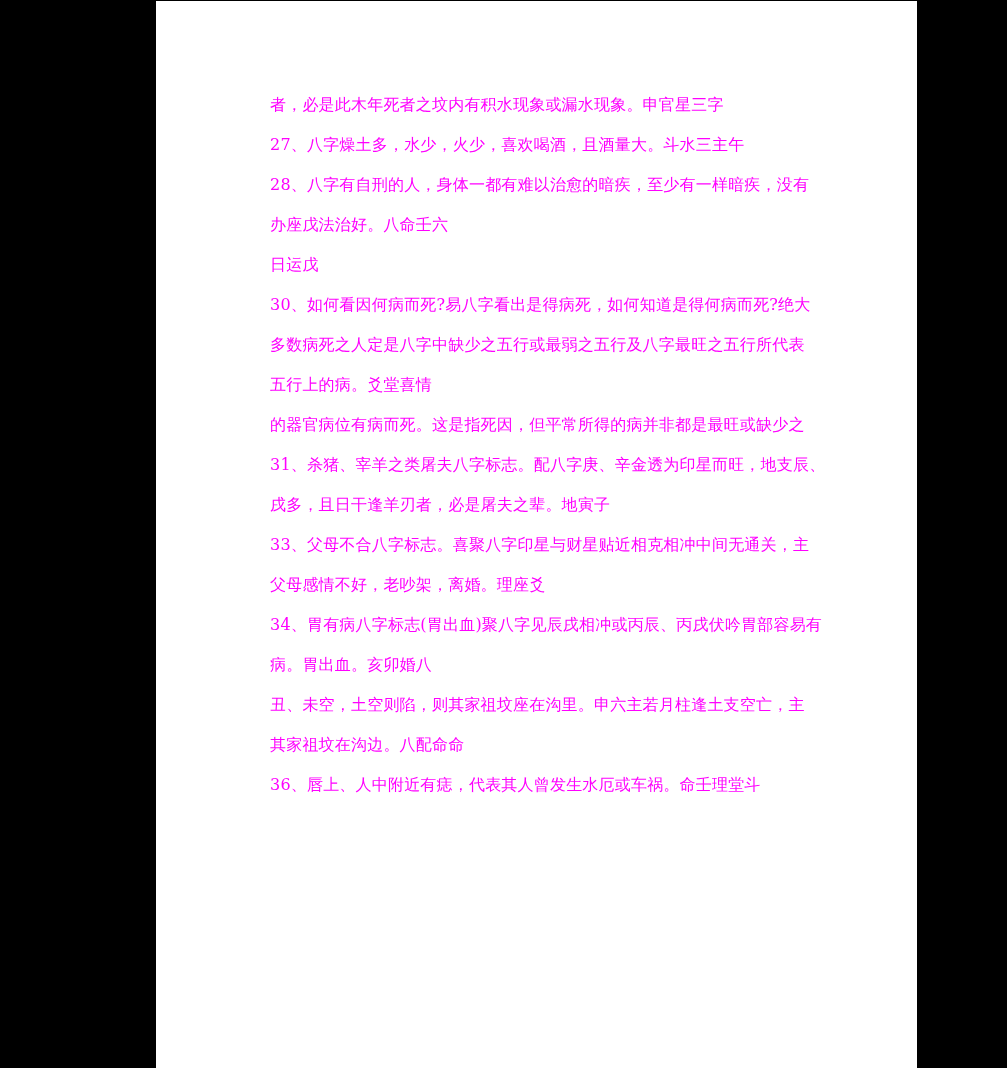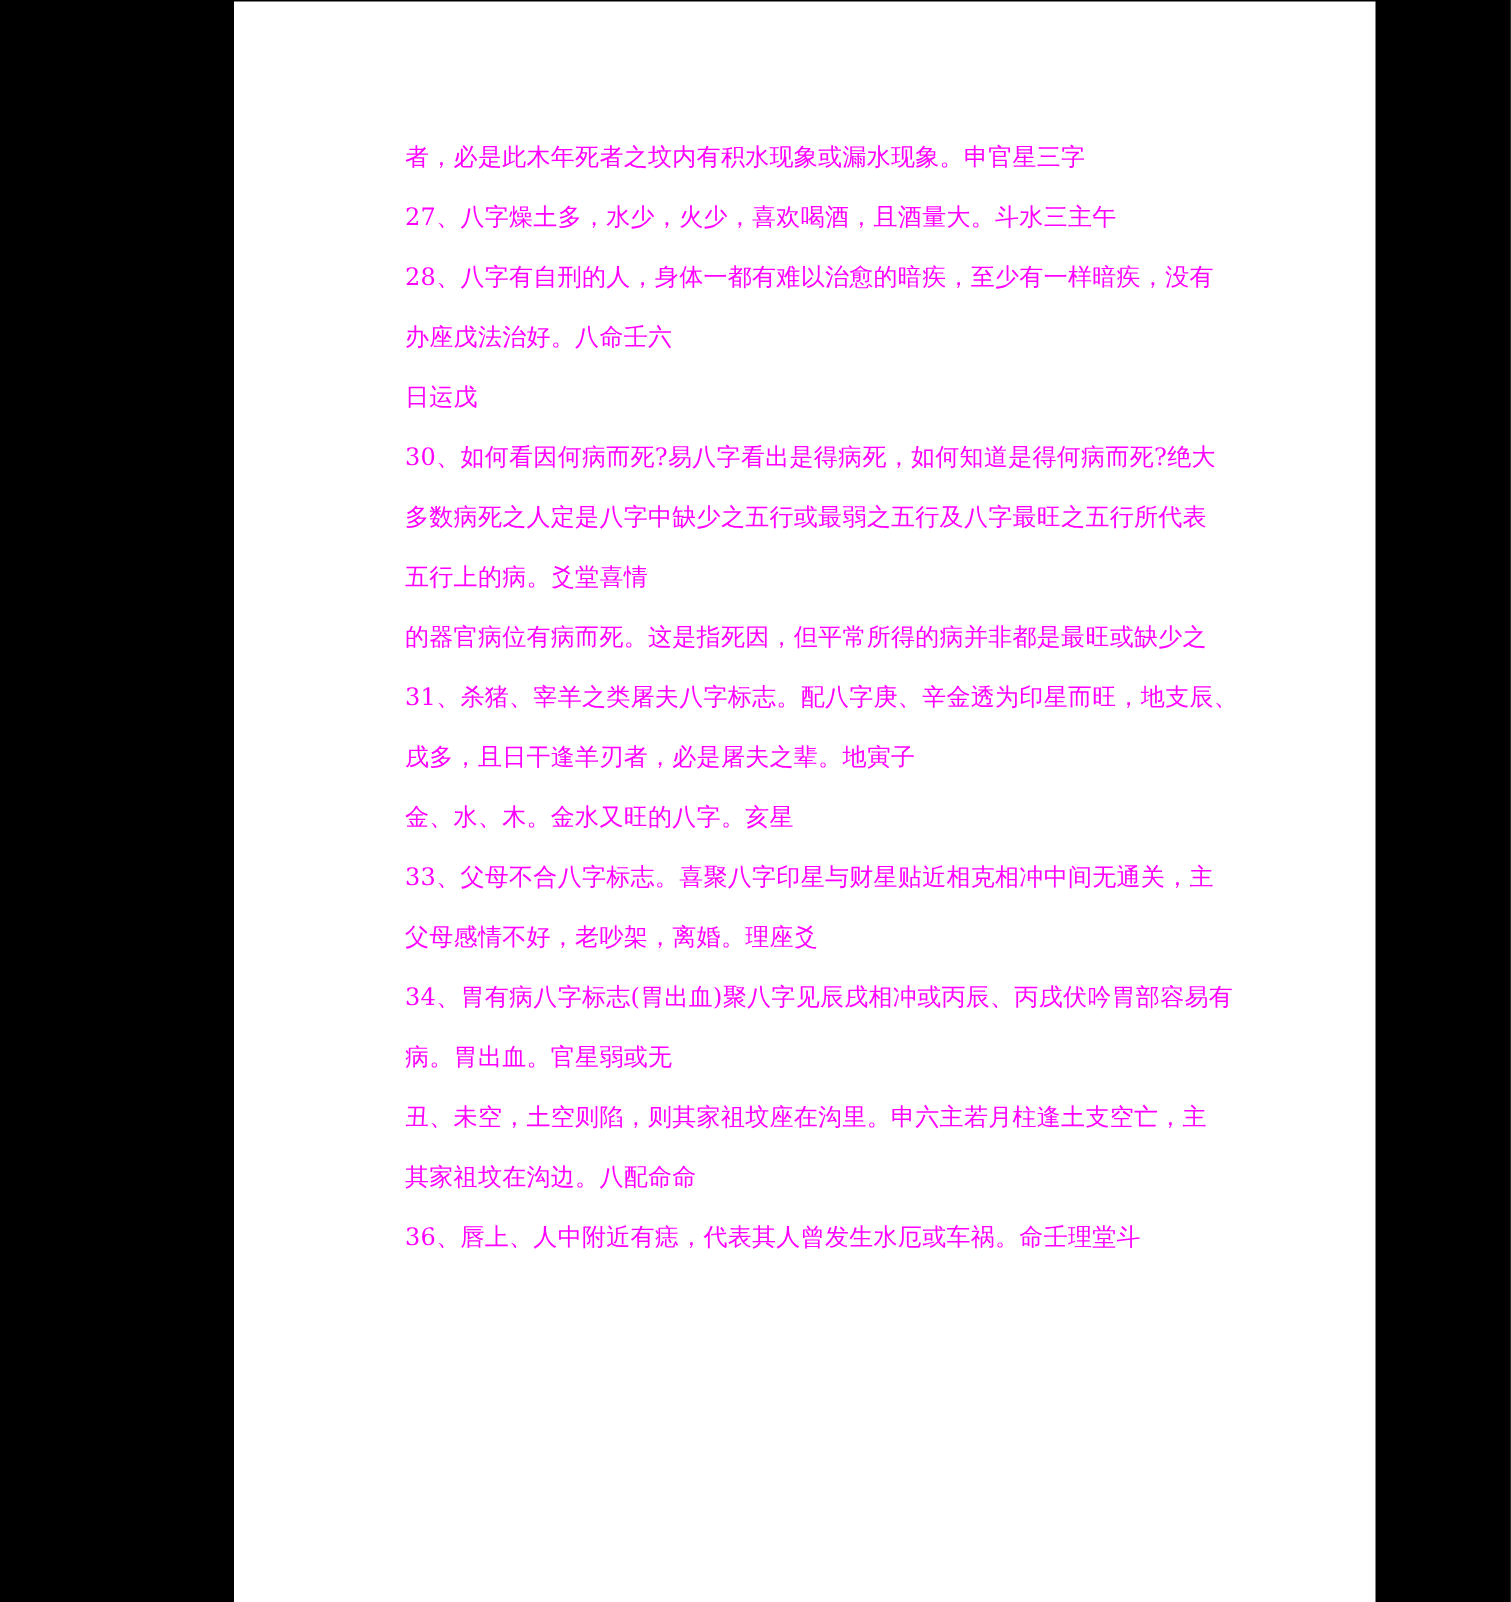--- a/index.html
+++ b/index.html
@@ -50,23 +50,22 @@
       <div class="line">27、八字燥土多，水少，火少，喜欢喝酒，且酒量大。斗水三主午</div>
       <div class="line">28、八字有自刑的人，身体一都有难以治愈的暗疾，至少有一样暗疾，没有</div>
       <div class="line">办座戊法治好。八命壬六</div>
       <div class="line">日运戊</div>
       <div class="line">30、如何看因何病而死?易八字看出是得病死，如何知道是得何病而死?绝大</div>
       <div class="line">多数病死之人定是八字中缺少之五行或最弱之五行及八字最旺之五行所代表</div>
       <div class="line">五行上的病。爻堂喜情</div>
       <div class="line">的器官病位有病而死。这是指死因，但平常所得的病并非都是最旺或缺少之</div>
       <div class="line">31、杀猪、宰羊之类屠夫八字标志。配八字庚、辛金透为印星而旺，地支辰、</div>
       <div class="line">戌多，且日干逢羊刃者，必是屠夫之辈。地寅子</div>
-      <div class="line">金、水、木。金水又旺的八字。亥星</div>
       <div class="line">33、父母不合八字标志。喜聚八字印星与财星贴近相克相冲中间无通关，主</div>
       <div class="line">父母感情不好，老吵架，离婚。理座爻</div>
       <div class="line">34、胃有病八字标志(胃出血)聚八字见辰戌相冲或丙辰、丙戌伏吟胃部容易有</div>
-      <div class="line">病。胃出血。官星弱或无</div>
+      <div class="line">病。胃出血。亥卯婚八</div>
       <div class="line">丑、未空，土空则陷，则其家祖坟座在沟里。申六主若月柱逢土支空亡，主</div>
       <div class="line">其家祖坟在沟边。八配命命</div>
       <div class="line">36、唇上、人中附近有痣，代表其人曾发生水厄或车祸。命壬理堂斗</div>
     </div>
   </div>
 </div>
 
 </body></html>

